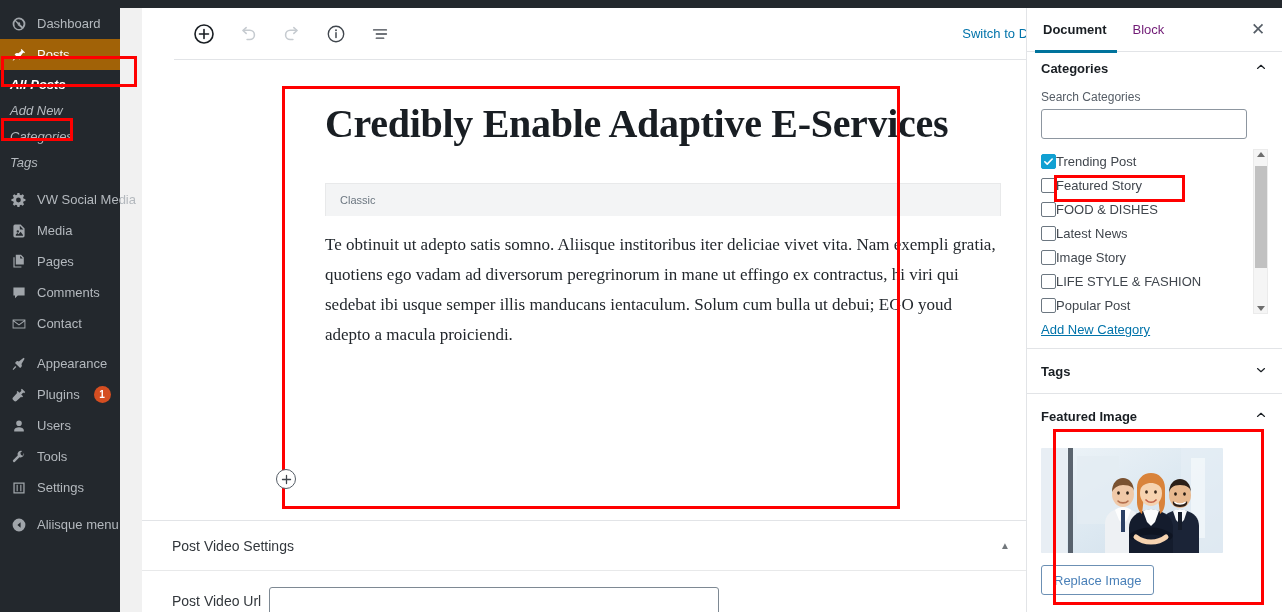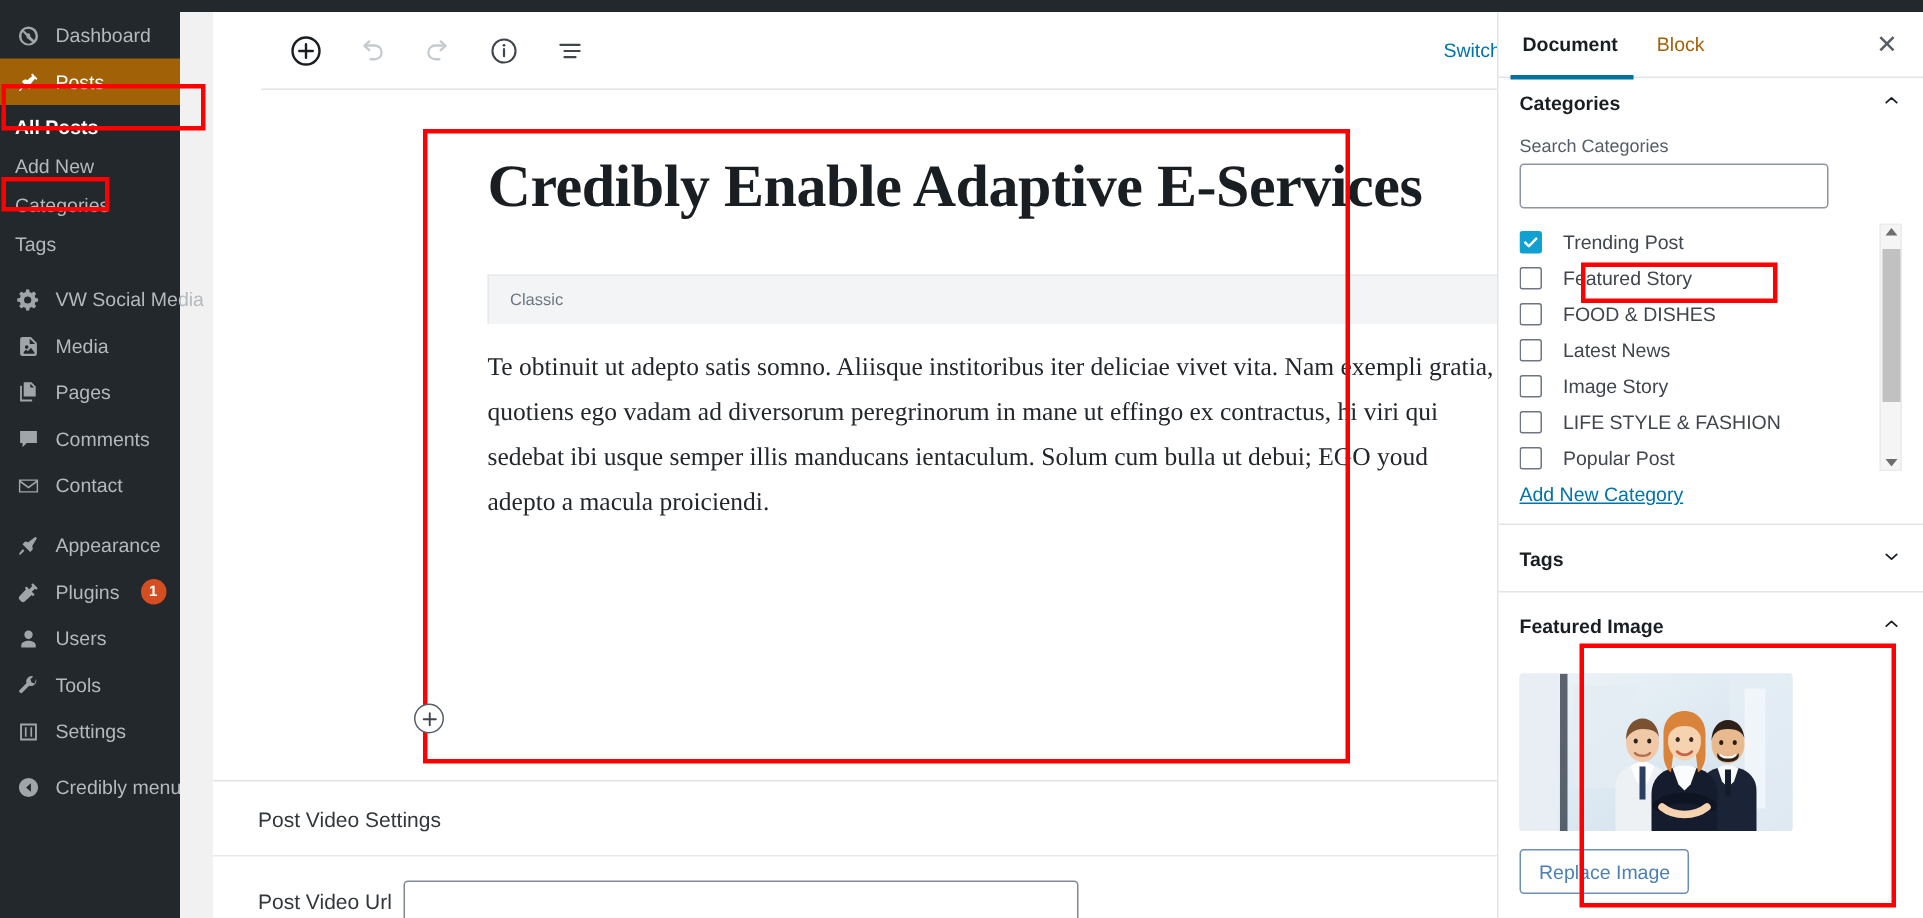--- a/index.html
+++ b/index.html
@@ -31,21 +31,21 @@
   .menu-item .mlabel { white-space: nowrap; }
   .menu-item.active { background: #a16207; color: #fff; text-align: right; }
   .menu-item.active .mlabel { color: #fff; }
   .menu-item.active .ico { color: #fff; }
   .menu-item .ico {
     width: 18px; height: 18px; display: flex; align-items: center; justify-content: center;
     color: #a0a5aa; flex: 0 0 18px;
   }
   .menu-item .ico svg { width: 16px; height: 16px; display: block; fill: currentColor; }
   .menu-gap { height: 9px; }
-  .submenu { padding: 2px 0 8px 0; background: #23282d; }
+  .submenu { padding: 2px 0 8px 0; background: #23282d; font-style: italic; }
   .submenu-item {
     font-size: 13px; color: #b4b9be; padding: 5px 0 5px 10px; cursor: pointer;
     line-height: 16px;
   }
   .submenu-item.bold { color: #fff; font-weight: bold; }
   .badge {
     display: inline-flex; align-items: center; justify-content: center;
     min-width: 17px; height: 17px; border-radius: 9px;
     background: #d54e21; color: #fff; font-size: 10px; font-weight: bold;
     margin-left: 5px; padding: 0 5px;
@@ -161,29 +161,29 @@
   .ms-thumb {
     position: absolute; top: 16px; left: 1px; width: 14px; height: 470px;
     background: #c1c1c1; border-radius: 0; cursor: pointer;
   }
   .tri { width: 0; height: 0; }
   .tri-up { border-left: 4px solid transparent; border-right: 4px solid transparent; border-bottom: 5px solid #6e6e6e; }
   .tri-dn { border-left: 4px solid transparent; border-right: 4px solid transparent; border-top: 5px solid #6e6e6e; }
 
   
   .rsidebar {
-    position: absolute; top: 8px; right: 0; width: 284px; height: 604px;
+    position: absolute; top: 8px; right: 0; width: 256px; height: 604px;
     background: #fff; border-left: 1px solid #e2e4e7;
   }
   .rs-tabs {
     height: 44px; display: flex; align-items: center;
     border-bottom: 1px solid #e2e4e7; position: relative; padding-left: 16px;
   }
   .rs-tab {
-    font-size: 13px; color: #a16207; margin-right: 26px; cursor: pointer;
+    font-size: 13px; color: #701a75; margin-right: 26px; cursor: pointer;
     height: 44px; display: flex; align-items: center; position: relative;
   }
   .rs-tab.active { color: #191e23; font-weight: 600; }
   .rs-tab.active::after {
     content: ""; position: absolute; bottom: -1px; left: -8px; right: -10px;
     height: 3px; background: #00739c;
   }
   .rs-close {
     margin-left: auto; margin-right: 12px; width: 24px; height: 24px;
     display: flex; align-items: center; justify-content: center; cursor: pointer;
@@ -198,21 +198,21 @@
   .field-label { font-size: 12px; color: #555d66; margin-bottom: 5px; display: block; }
   .search-input {
     width: 206px; height: 30px; border: 1px solid #8d96a0; border-radius: 3px;
     background: #fff; font-size: 13px; padding: 0 8px;
     font-family: "Liberation Sans", sans-serif;
   }
   .cat-list {
     position: relative; margin-top: 10px; height: 165px; overflow: hidden;
   }
   .cat-row {
-    display: flex; align-items: center; gap: 14px; height: 24px; cursor: pointer;
+    display: flex; align-items: center; gap: 0; height: 24px; cursor: pointer;
   }
   .cbox {
     width: 15px; height: 15px; border: 1px solid #6c7781; border-radius: 2px;
     background: #fff; flex: 0 0 15px;
     display: flex; align-items: center; justify-content: center;
   }
   .cbox.checked { background: #11a0d2; border-color: #11a0d2; }
   .cbox.checked svg { display: block; }
   .cat-label { font-size: 13px; color: #40464d; }
   .cat-scroll {
@@ -367,21 +367,21 @@
       </span>
       <span class="mlabel">Settings</span>
     </div>
 
     <div class="menu-item" style="margin-top:6px;">
       <span class="ico">
         <svg viewBox="0 0 20 20">
             <path d="M10 2a8 8 0 100 16 8 8 0 000-16zm2 11.5L8 10l4-3.5v7z"></path>
           </svg>
       </span>
-      <span class="mlabel">Credibly menu</span>
+      <span class="mlabel">Aliisque menu</span>
     </div>
   </div>
 
   <div class="main">
 
     <div class="edheader">
       <div class="tool-group">
         <div class="tbtn">
           <svg width="24" height="24" viewBox="0 0 24 24">
               <circle cx="12" cy="12" r="9" fill="none" stroke="#191e23" stroke-width="1.6"></circle>

